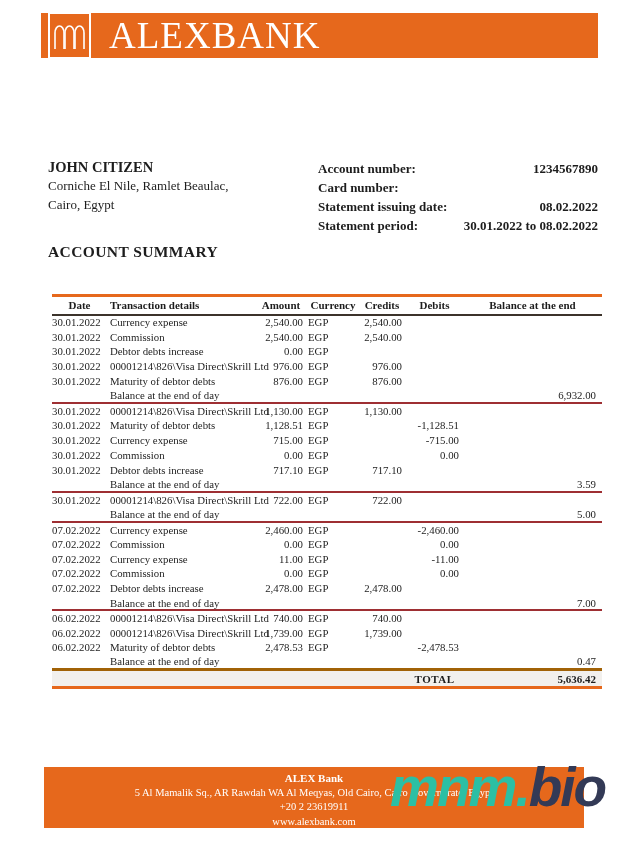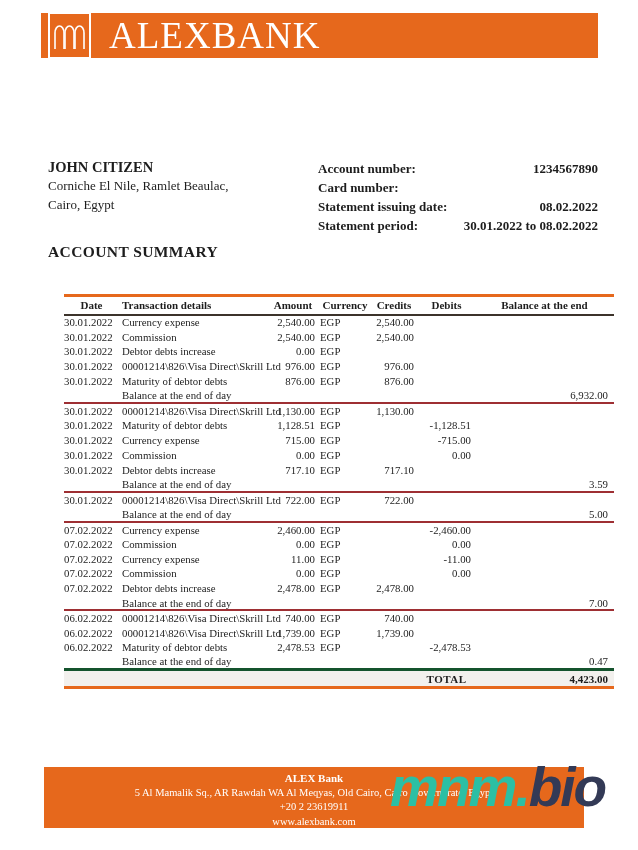--- a/index.html
+++ b/index.html
@@ -29,37 +29,37 @@
   .account-info { position:absolute; left:318px; top:159px; width:280px; font-size:13px;font-weight:bold; }
   .info-row { display:flex; justify-content:space-between; line-height:19px; }
   .info-label { text-align:left; }
   .info-value { text-align:center; }
   
   .summary-title {
     position:absolute; left:48px; top:243px; font-size:15.5px; font-weight:bold;
     letter-spacing:0.4px;
   }
   
-  .table-wrap { position:absolute; left:64px; top:294px; width:550px; }
+  .table-wrap { position:absolute; left:52px; top:294px; width:550px; }
   table { width:550px; border-collapse:collapse; table-layout:fixed; }
   thead tr { border-top:3px solid #e6681c; border-bottom:2px solid #3c332b; }
   th { font-size:11px; font-weight:bold; height:19px; padding:0; white-space:nowrap; }
   td { font-size:10.8px; height:14.8px; padding:0; white-space:nowrap; }
   th.c0, th.c2, th.c3, th.c4, th.c5, th.c6 { text-align:center; }
   th.c1 { text-align:left; padding-left:3px; }
   td.c0 { text-align:left; }
   td.c1 { text-align:left; padding-left:3px; }
   td.c2 { text-align:right; padding-right:5px; }
   td.c3 { text-align:left; }
   td.c4 { text-align:right; padding-right:4px; }
   td.c5 { text-align:right; padding-right:4px; }
   td.c6 { text-align:right; padding-right:6px; }
   tr.balance-row td { border-bottom:2px solid #9e2f33; }
   tr.total-row td {
-    border-top:3px solid #14532d; border-bottom:3px solid #e6681c;
+    border-top:3px solid #a16207; border-bottom:3px solid #e6681c;
     background:#f2f0ed; height:18px; font-weight:bold; font-size:11px;margin-top:34px;
   }
   tr.total-row td.c5 { text-align:center; padding-right:0; letter-spacing:0.5px; }
   
   .footer-band {
     position:absolute; left:44px; top:767px; width:540px; height:61px;
     background:#e6681c; color:#ffffff; text-align:center; padding-top:4px;
   }
   .footer-bank { font-weight:bold; font-size:11px; line-height:14.5px; }
   .footer-line { font-size:10.5px; line-height:14.5px; }
@@ -354,21 +354,21 @@
         </tr>
       </tbody>
     <tfoot>
       <tr class="total-row">
         <td class="c0"></td>
         <td class="c1"></td>
         <td class="c2"></td>
         <td class="c3"></td>
         <td class="c4"></td>
         <td class="c5">TOTAL</td>
-        <td class="c6">4,423.00</td>
+        <td class="c6">5,636.42</td>
       </tr>
     </tfoot>
   </table>
 </div>
 
 <div class="footer-band">
   <div class="footer-bank">ALEX Bank</div>
   <div class="footer-line">5 Al Mamalik Sq., AR Rawdah WA Al Meqyas, Old Cairo, Cairo Governorate, Egypt</div>
   <div class="footer-line">+20 2 23619911</div>
   <div class="footer-line">www.alexbank.com</div>

